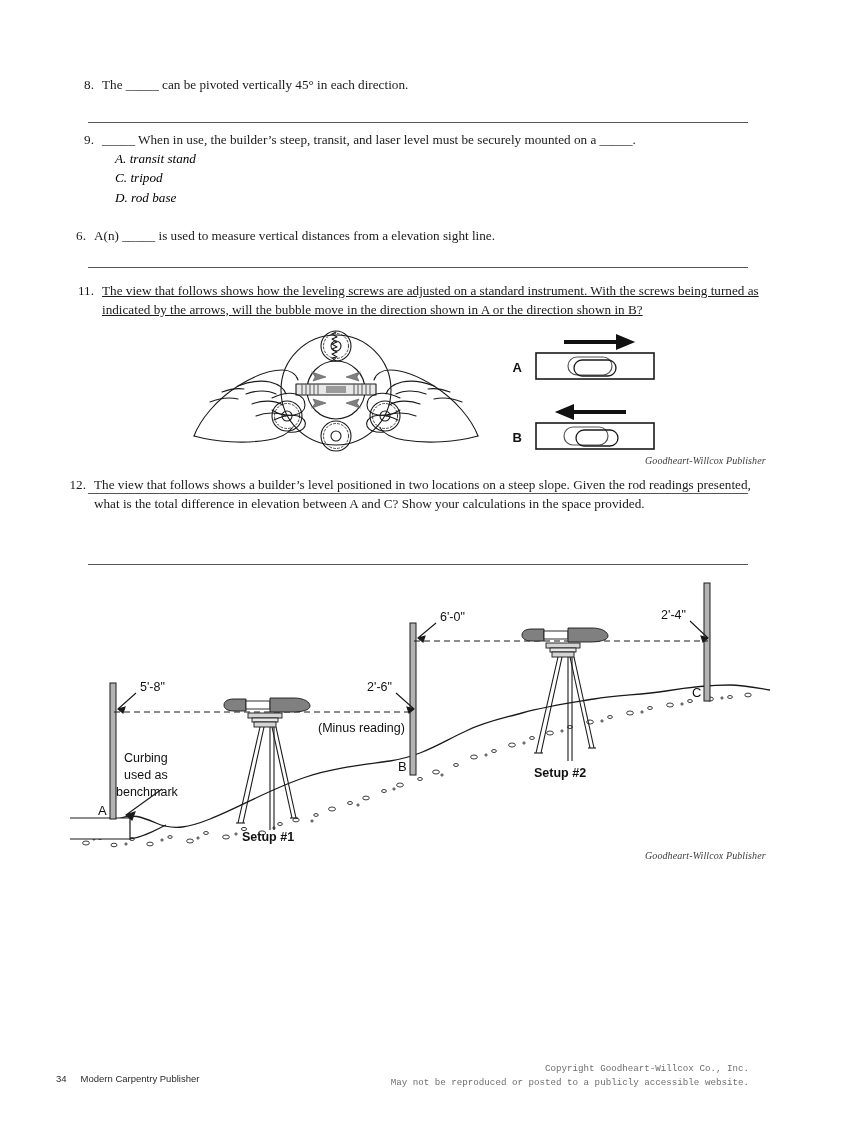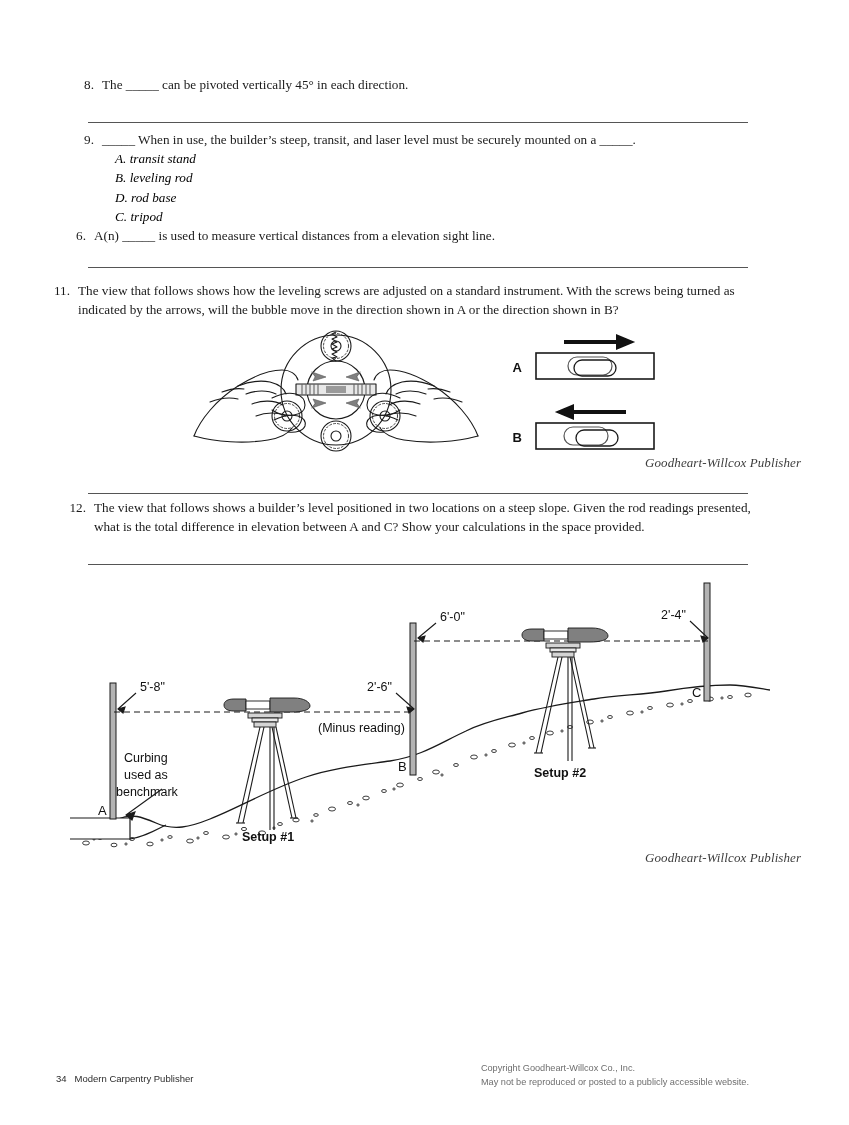--- a/index.html
+++ b/index.html
@@ -62,21 +62,21 @@
     position: absolute;
     left: 186px;
     top: 328px;
     width: 570px;
     height: 145px;
   }
   .credit {
     position: absolute;
     font-family: "Liberation Serif", serif;
     font-style: italic;
-    font-size: 13px;
+    font-size: 10px;
     color: #3d3d3d;
     letter-spacing: .1px;
     white-space: nowrap;
   }
 
   
   .fig12 {
     position: absolute;
     left: 70px;
     top: 575px;
@@ -87,26 +87,27 @@
   
   .footer-left {
     position: absolute;
     left: 56px;
     top: 1073px;
     font-family: "Liberation Sans", sans-serif;
     font-size: 9.5px;
     color: #2b2b2b;
     white-space: nowrap;
   }
-  .footer-left .pg { margin-right: 8px; }
+  .footer-left .pg { margin-right: 14px; }
   .footer-right {
     position: absolute;
     right: 100px;
     top: 1062px;
-    font-family: Liberation Sans, sans-serif;
+    text-align: right;
+    font-family: Liberation Mono, monospace;
     font-size: 9.2px;
     color: #6e6e6e;
     line-height: 1.5;
     white-space: nowrap;
   }
   svg { display: block; }
 </style>
 </head>
 <body>
 
@@ -119,33 +120,32 @@
 
   <div class="rule" style="left:88px; top:122px; width:660px;"></div>
 
   <div class="q" style="left:68px; top:131px; width:690px;">
     <span class="q-num">9.</span>
     <span class="q-body">_____   When in use, the builder’s steep, transit, and laser level must be securely mounted on a _____.</span>
   </div>
 
   <ul class="choices" style="position:absolute; left:115px; top:149px; width:400px;">
     <li>A. transit stand</li>
-    <li>B. leveling rod</li>
+    <li>C. tripod</li>
     <li>D. rod base</li>
-    <li>C. tripod</li>
   </ul>
 
   <div class="q" style="left:60px; top:227px; width:700px;">
     <span class="q-num">6.</span>
     <span class="q-body">A(n) _____ is used to measure vertical distances from a elevation sight line.</span>
   </div>
 
   <div class="rule" style="left:88px; top:267px; width:660px;"></div>
 
-  <div class="q" style="left:44px; top:282px; width:692px;">
+  <div class="q" style="left:68px; top:282px; width:692px;text-decoration:underline;">
     <span class="q-num">11.</span>
     <span class="q-body">The view that follows shows how the leveling screws are adjusted on a standard instrument. With the screws being turned as indicated by the arrows, will the bubble move in the direction shown in A or the direction shown in B?</span>
   </div>
 
   <div class="fig11">
     <svg width="570" height="145" viewBox="0 0 570 145">
       <g fill="none" stroke="#1a1a1a" stroke-width="1.1" stroke-linejoin="round" stroke-linecap="round">
 
         <circle cx="150" cy="62" r="55"></circle>
         <circle cx="150" cy="62" r="29"></circle>
@@ -240,21 +240,21 @@
 
       <text x="336" y="44" font-family="Liberation Sans, sans-serif" font-size="13" font-weight="bold" fill="#111111" text-anchor="end">A</text>
       <text x="336" y="114" font-family="Liberation Sans, sans-serif" font-size="13" font-weight="bold" fill="#111111" text-anchor="end">B</text>
     </svg>
   </div>
 
   <div class="credit" style="left:645px; top:455px;">Goodheart-Willcox Publisher</div>
 
   <div class="rule" style="left:88px; top:493px; width:660px;"></div>
 
-  <div class="q" style="left:60px; top:499px; width:692px;">
+  <div class="q" style="left:60px; top:476px; width:692px;">
     <span class="q-num">12.</span>
     <span class="q-body">The view that follows shows a builder’s level positioned in two locations on a steep slope. Given the rod readings presented, what is the total difference in elevation between A and C? Show your calculations in the space provided.</span>
   </div>
 
   <div class="rule" style="left:88px; top:564px; width:660px;"></div>
 
   <div class="fig12">
     <svg width="700" height="275" viewBox="0 0 700 275">
 
       <path d="M0 258 C20 256 34 250 48 244 C62 238 72 242 86 248

